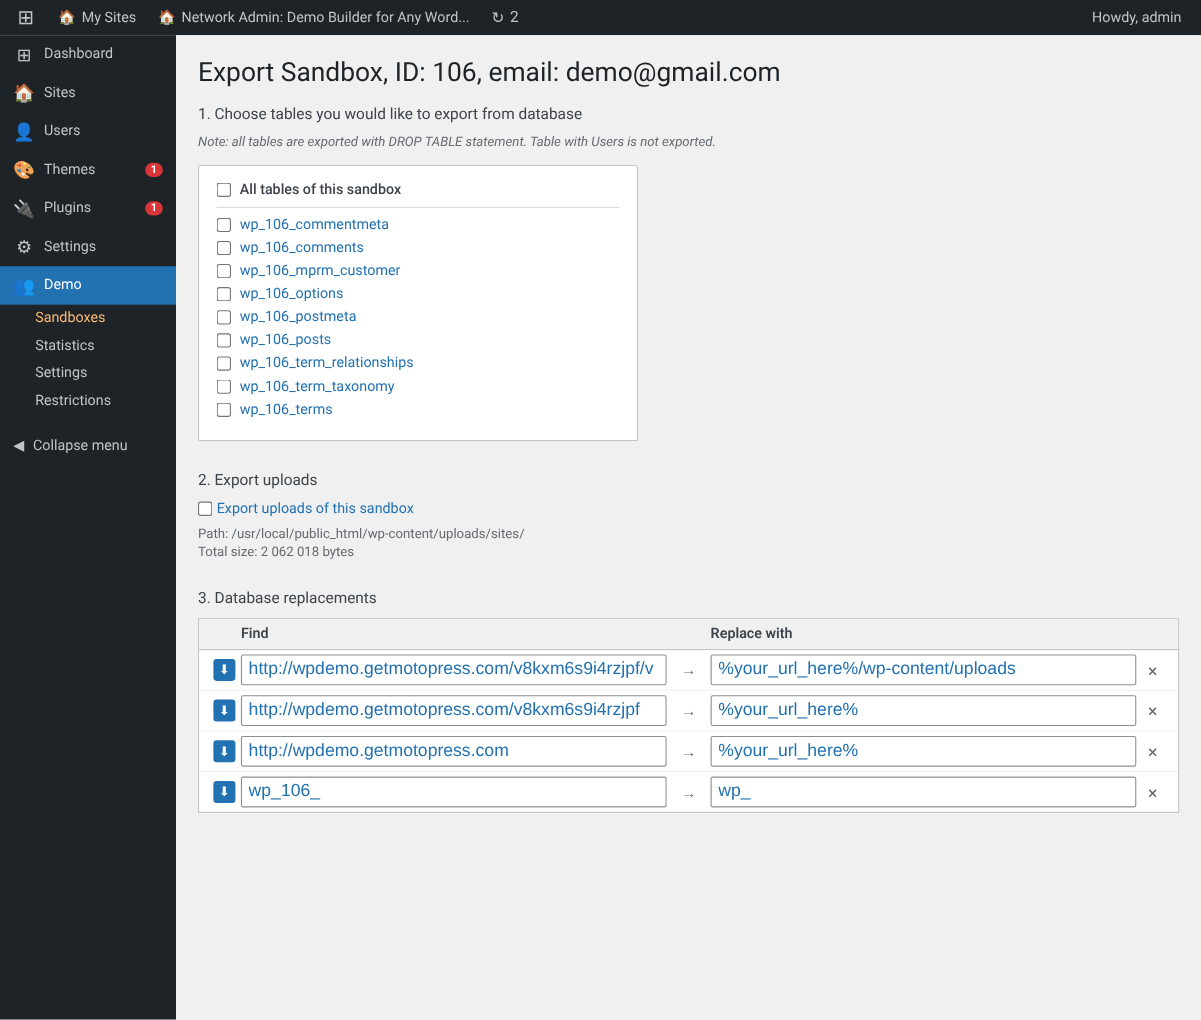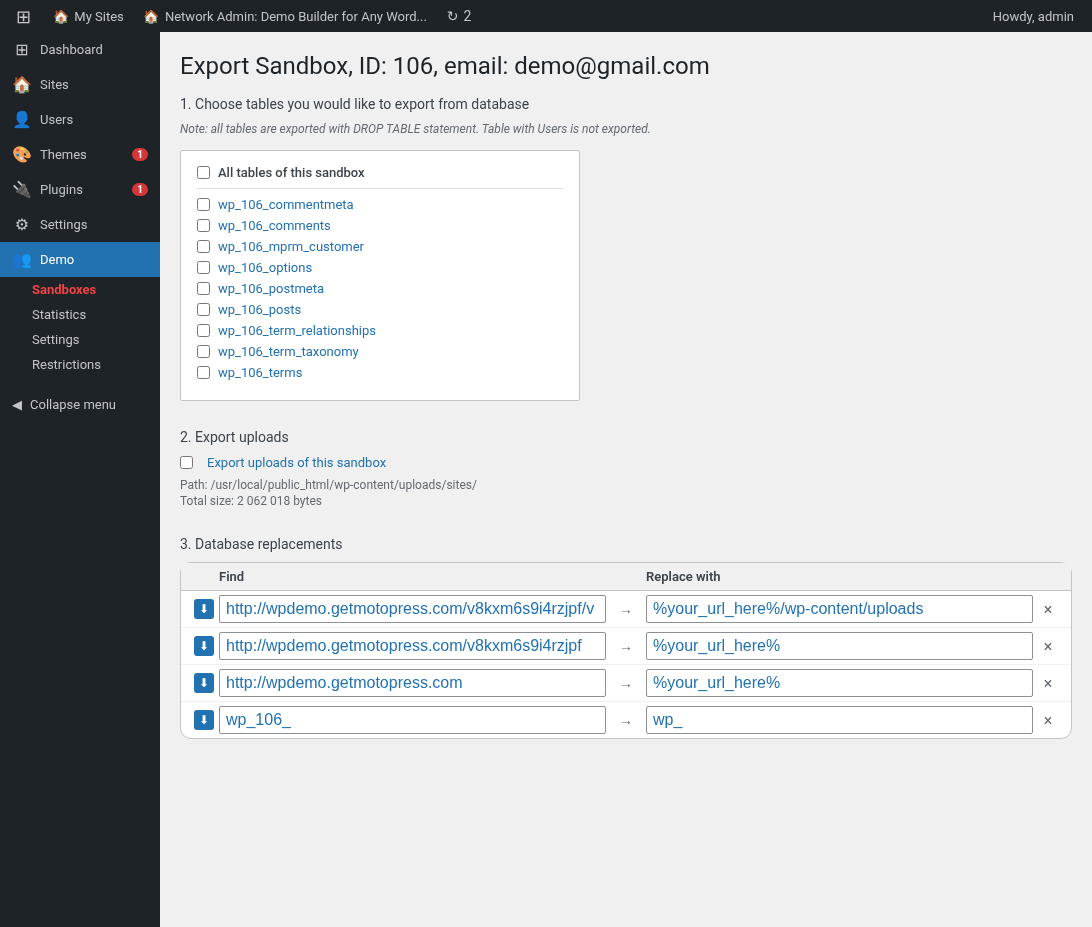--- a/index.html
+++ b/index.html
@@ -58,21 +58,21 @@
     }
 
     
     .sidebar-sub-item {
       display: block;
       padding: 5px 12px 5px 32px;
       cursor: pointer;
       font-size: 13px;
       color: #c3c4c7;
     }
-    .sidebar-sub-item.active { color: #ef4444; font-weight: 700; }
+    .sidebar-sub-item.active { color: #fdba74; font-weight: 400; }
 
     .sidebar-collapse {
       display: flex;
       align-items: center;
       gap: 8px;
       padding: 10px 12px;
       cursor: pointer;
       color: #c3c4c7;
       font-size: 13px;
       margin-top: 10px;
@@ -135,35 +135,35 @@
       font-weight: 500;
     }
     .table-name { color: #2271b1; }
 
     
     .section-block {
       margin-bottom: 28px;
     }
     .export-uploads-row {
       display: flex;
-      gap: 14px;
+      gap: 4px;
       margin-bottom: 8px;
       color: #2271b1;
       font-size: 13px;
     }
     .path-text { color: #646970; font-size: 12px; margin-bottom: 2px; }
     .size-text { color: #646970; font-size: 12px; }
 
     
     .db-replacements-section { }
     .db-table {
       width: 100%;
       background: #fff;
       border: 1px solid #c3c4c7;
-      border-radius: 11px;
+      border-radius: 0;
       margin-top: 10px;
     }
     .db-table-header {
       display: grid;
       grid-template-columns: 30px 1fr 40px 1fr 30px;
       background: #f0f0f1;
       border-bottom: 1px solid #c3c4c7;
       padding: 6px 8px;
       font-weight: 600;
       font-size: 13px;

